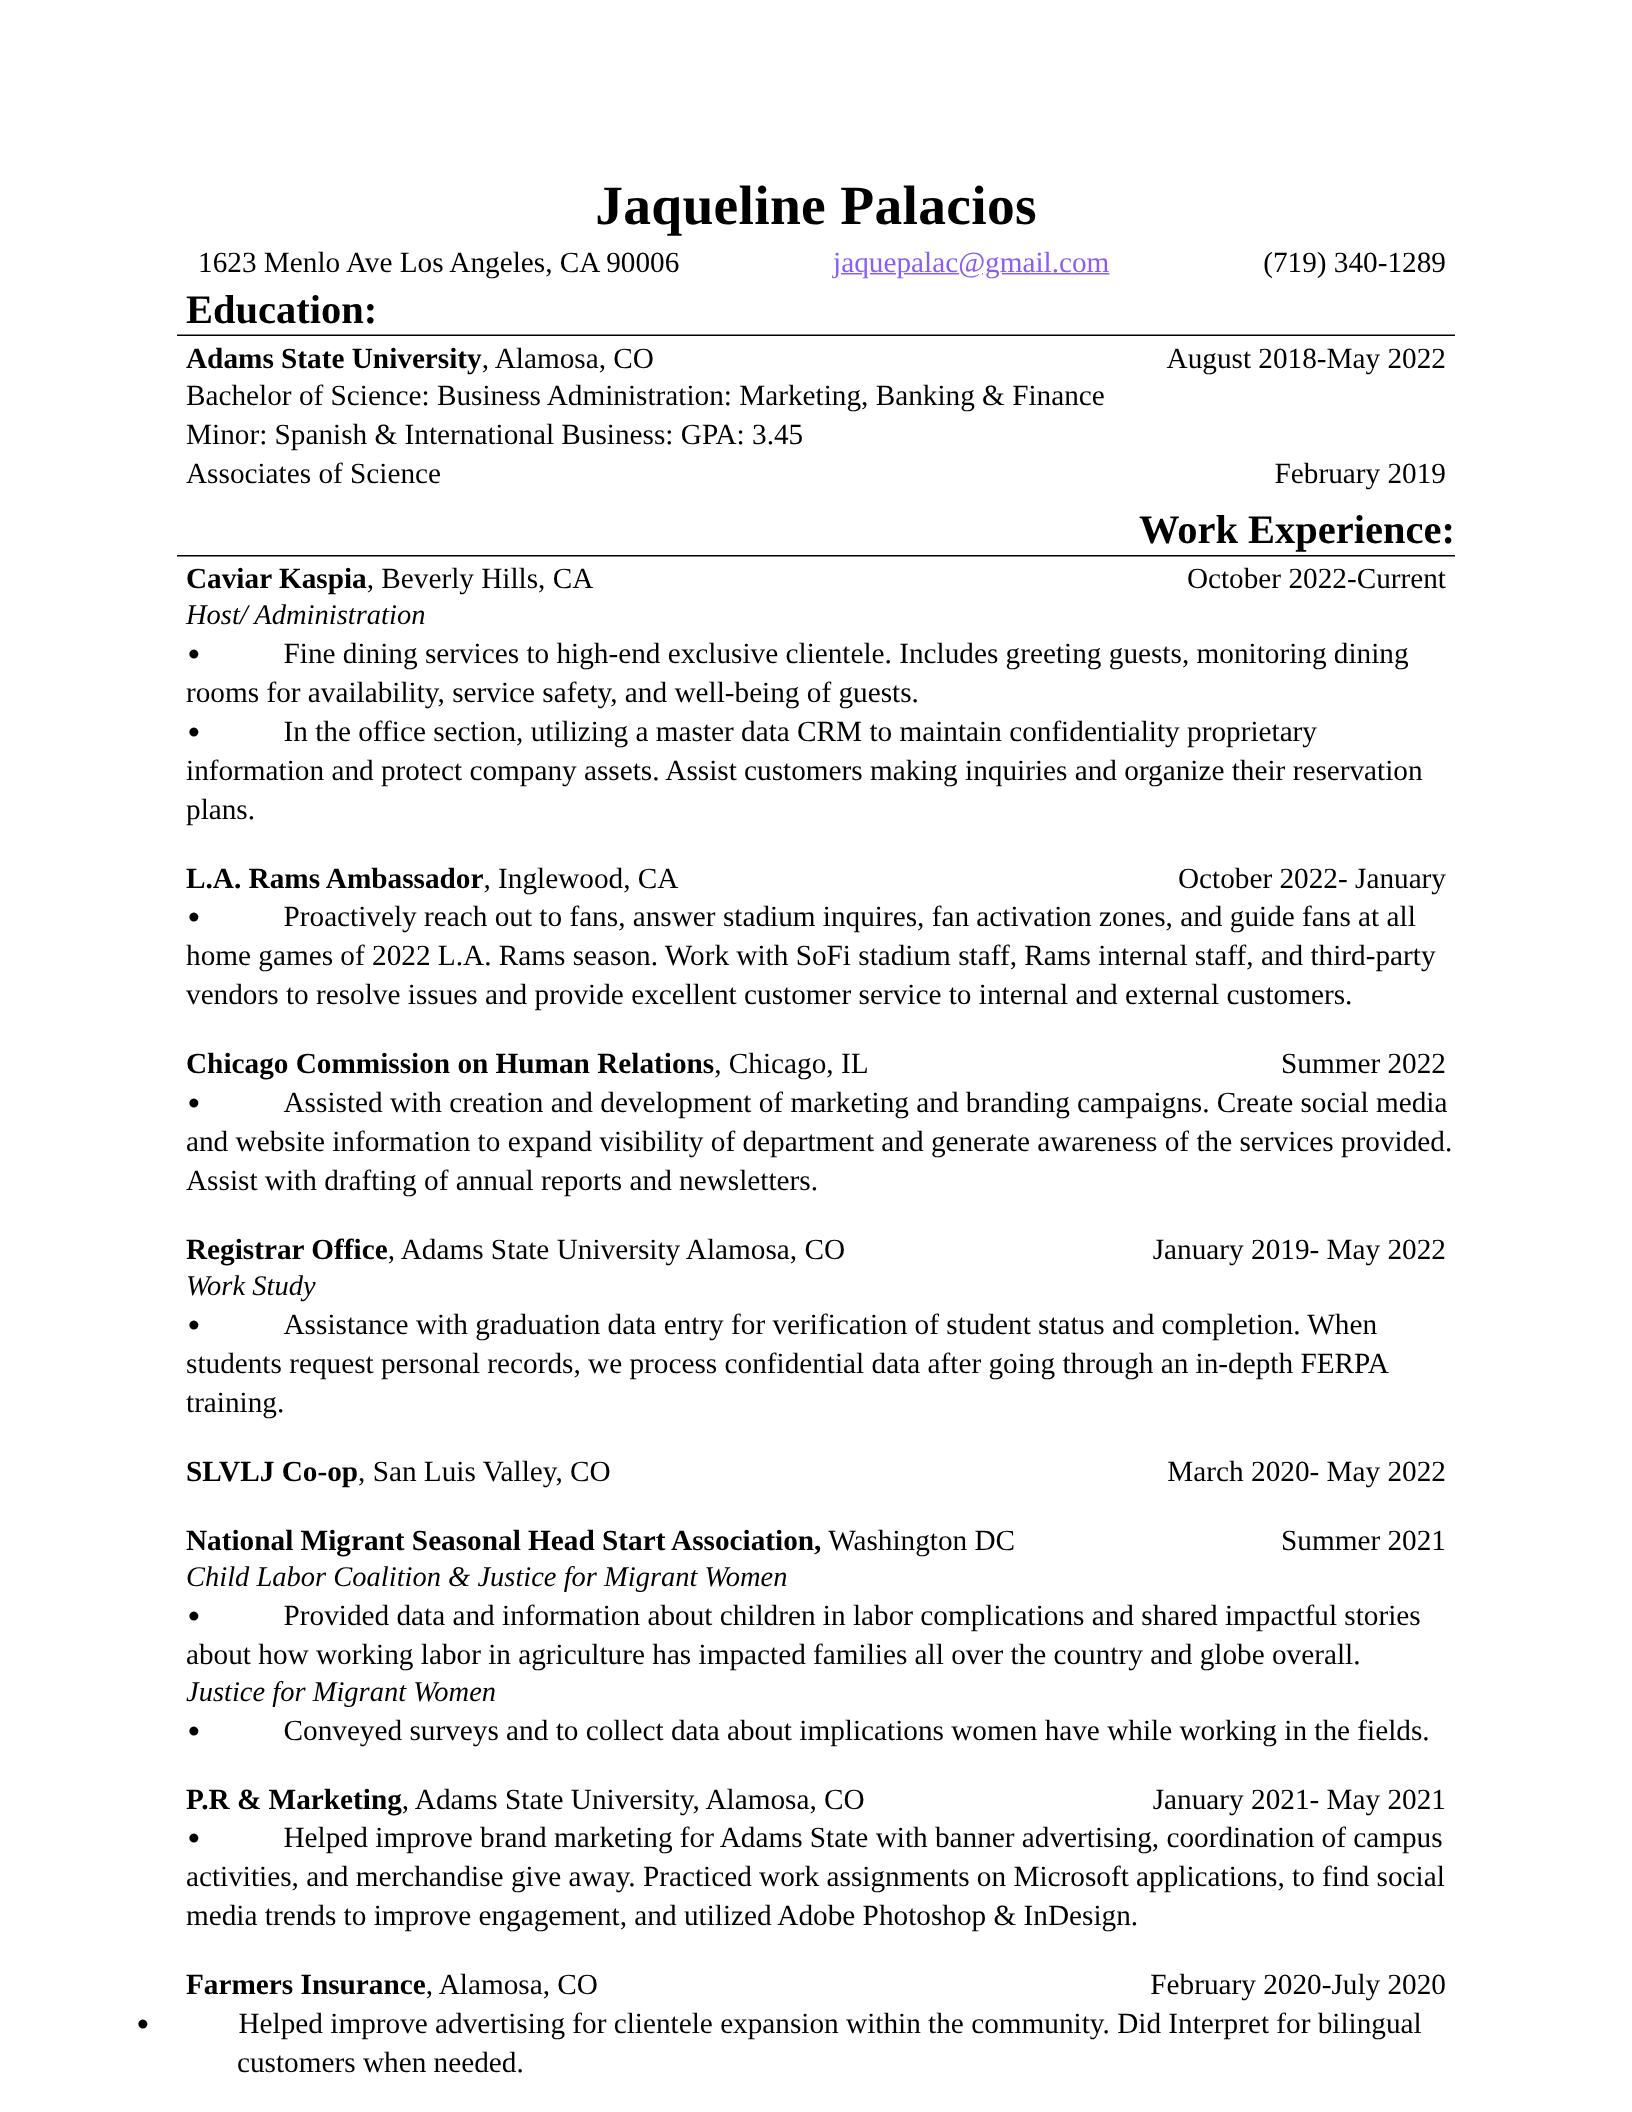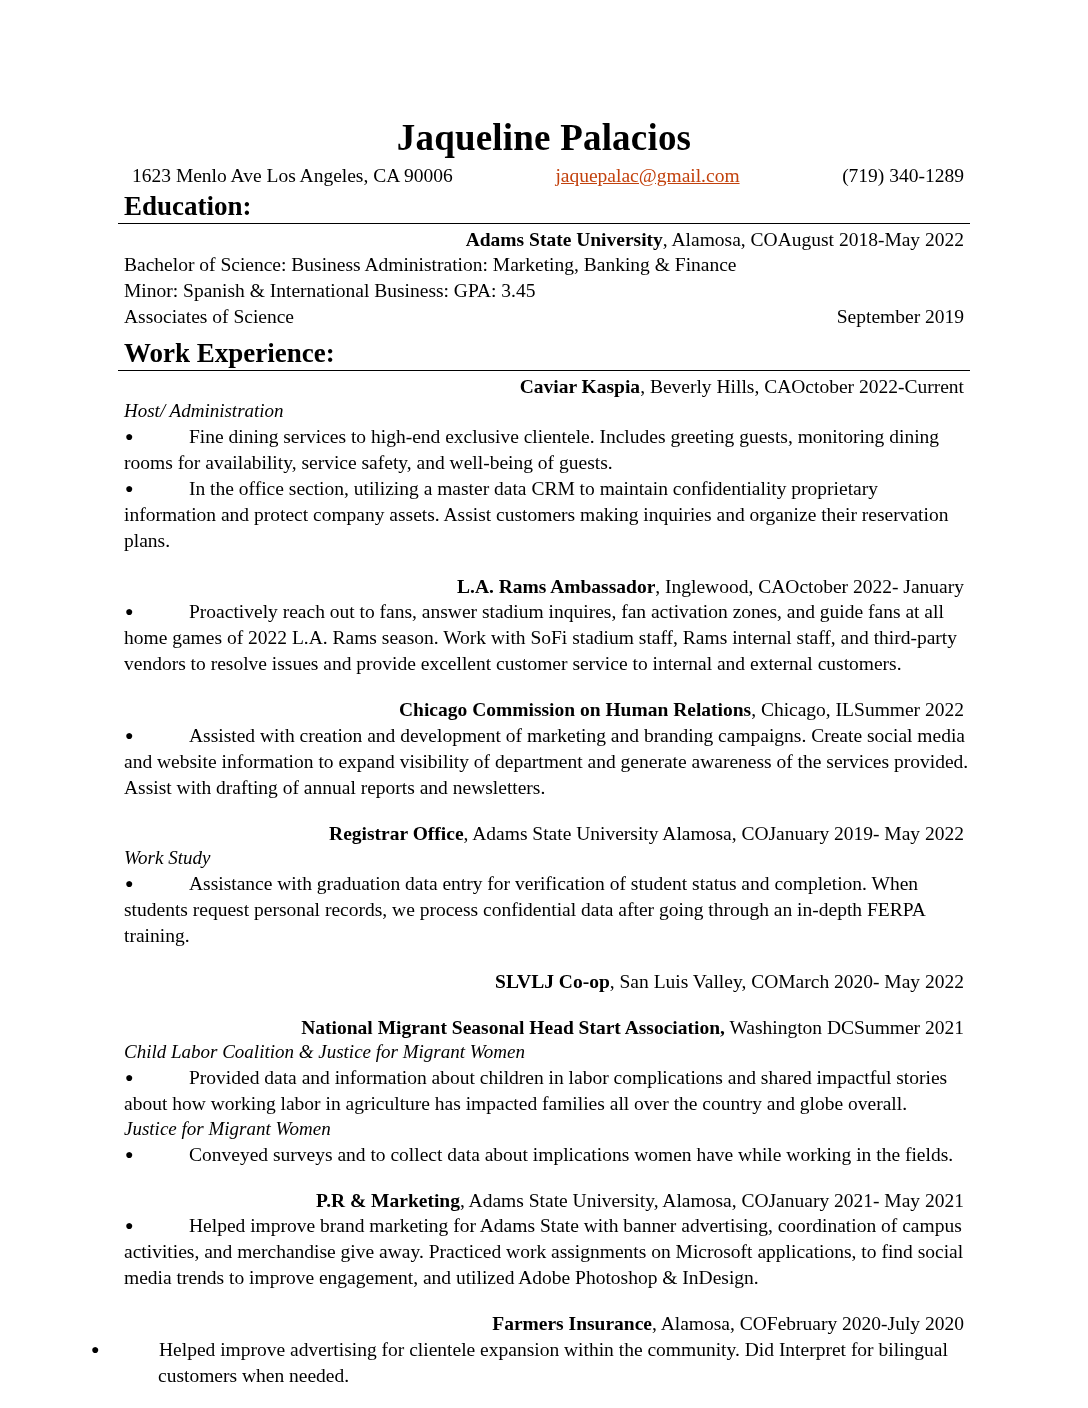--- a/index.html
+++ b/index.html
@@ -34,42 +34,42 @@
     display: flex;
     align-items: flex-end;
     justify-content: space-between;
     font-size: 19.5px;
     margin: 0 0 4px 0;
     padding: 0 6px 0 14px;
   }
   .contact-address { white-space: nowrap; }
   .contact-email a,
   .contact-email {
-    color: #c2410c;
+    color: #8b5cf6;
     text-decoration: underline;
     white-space: nowrap;
   }
   .contact-phone { white-space: nowrap; }
 
   .section-title {
     font-size: 27px;
     font-weight: bold;
     margin: 2px 0 0 6px;
     line-height: 1.15;
   }
   .rule {
     border: none;
     border-top: 1.6px solid #000;
     margin: 1px 0 3px 0;
   }
 
   .entry { margin-bottom: 2px; }
   .entry-head {
     display: flex;
-    justify-content: flex-end;
+    justify-content: space-between;
     align-items: baseline;
     font-size: 19.5px;
     line-height: 1.32;
   }
   .entry-head .left { padding-left: 6px; }
   .entry-head .org { font-weight: bold; }
   .entry-head .date { white-space: nowrap; padding-right: 6px; }
 
   .subline {
     font-size: 19px;
@@ -114,21 +114,21 @@
     content: "\25CF";
     font-size: 14px;
     position: relative;
     top: -2px;
   }
   .gap-md { height: 18px; }
   .hang {
     text-indent: -64px;
     padding-left: 70px;
   }
-  .work-title { margin-top: 8px; }
+  .work-title { margin-top: 8px; text-align: right; }
 </style>
 </head>
 <body>
 
 <div class="page">
 
   <div class="name">Jaqueline Palacios</div>
 
   <div class="contact-row">
     <span class="contact-address">1623 Menlo Ave Los Angeles, CA 90006</span>
@@ -143,21 +143,21 @@
     <div class="entry-head">
       <span class="left">
         <span class="org">Adams State University</span><span>, Alamosa, CO</span>
       </span>
       <span class="date">August 2018-May 2022</span>
     </div>
     <div class="plainline">Bachelor of Science: Business Administration: Marketing, Banking &amp; Finance</div>
     <div class="plainline">Minor: Spanish &amp; International Business: GPA: 3.45</div>
     <div class="plain-row">
       <span>Associates of Science</span>
-      <span class="date">September 2019</span>
+      <span class="date">February 2019</span>
     </div>
   </div>
 
   <div class="section-title work-title">Work Experience:</div>
   <hr class="rule">
 
   <div class="entry">
     <div class="entry-head">
       <span class="left"><span class="org">Caviar Kaspia</span><span>, Beverly Hills, CA</span></span>
       <span class="date">October 2022-Current</span>

